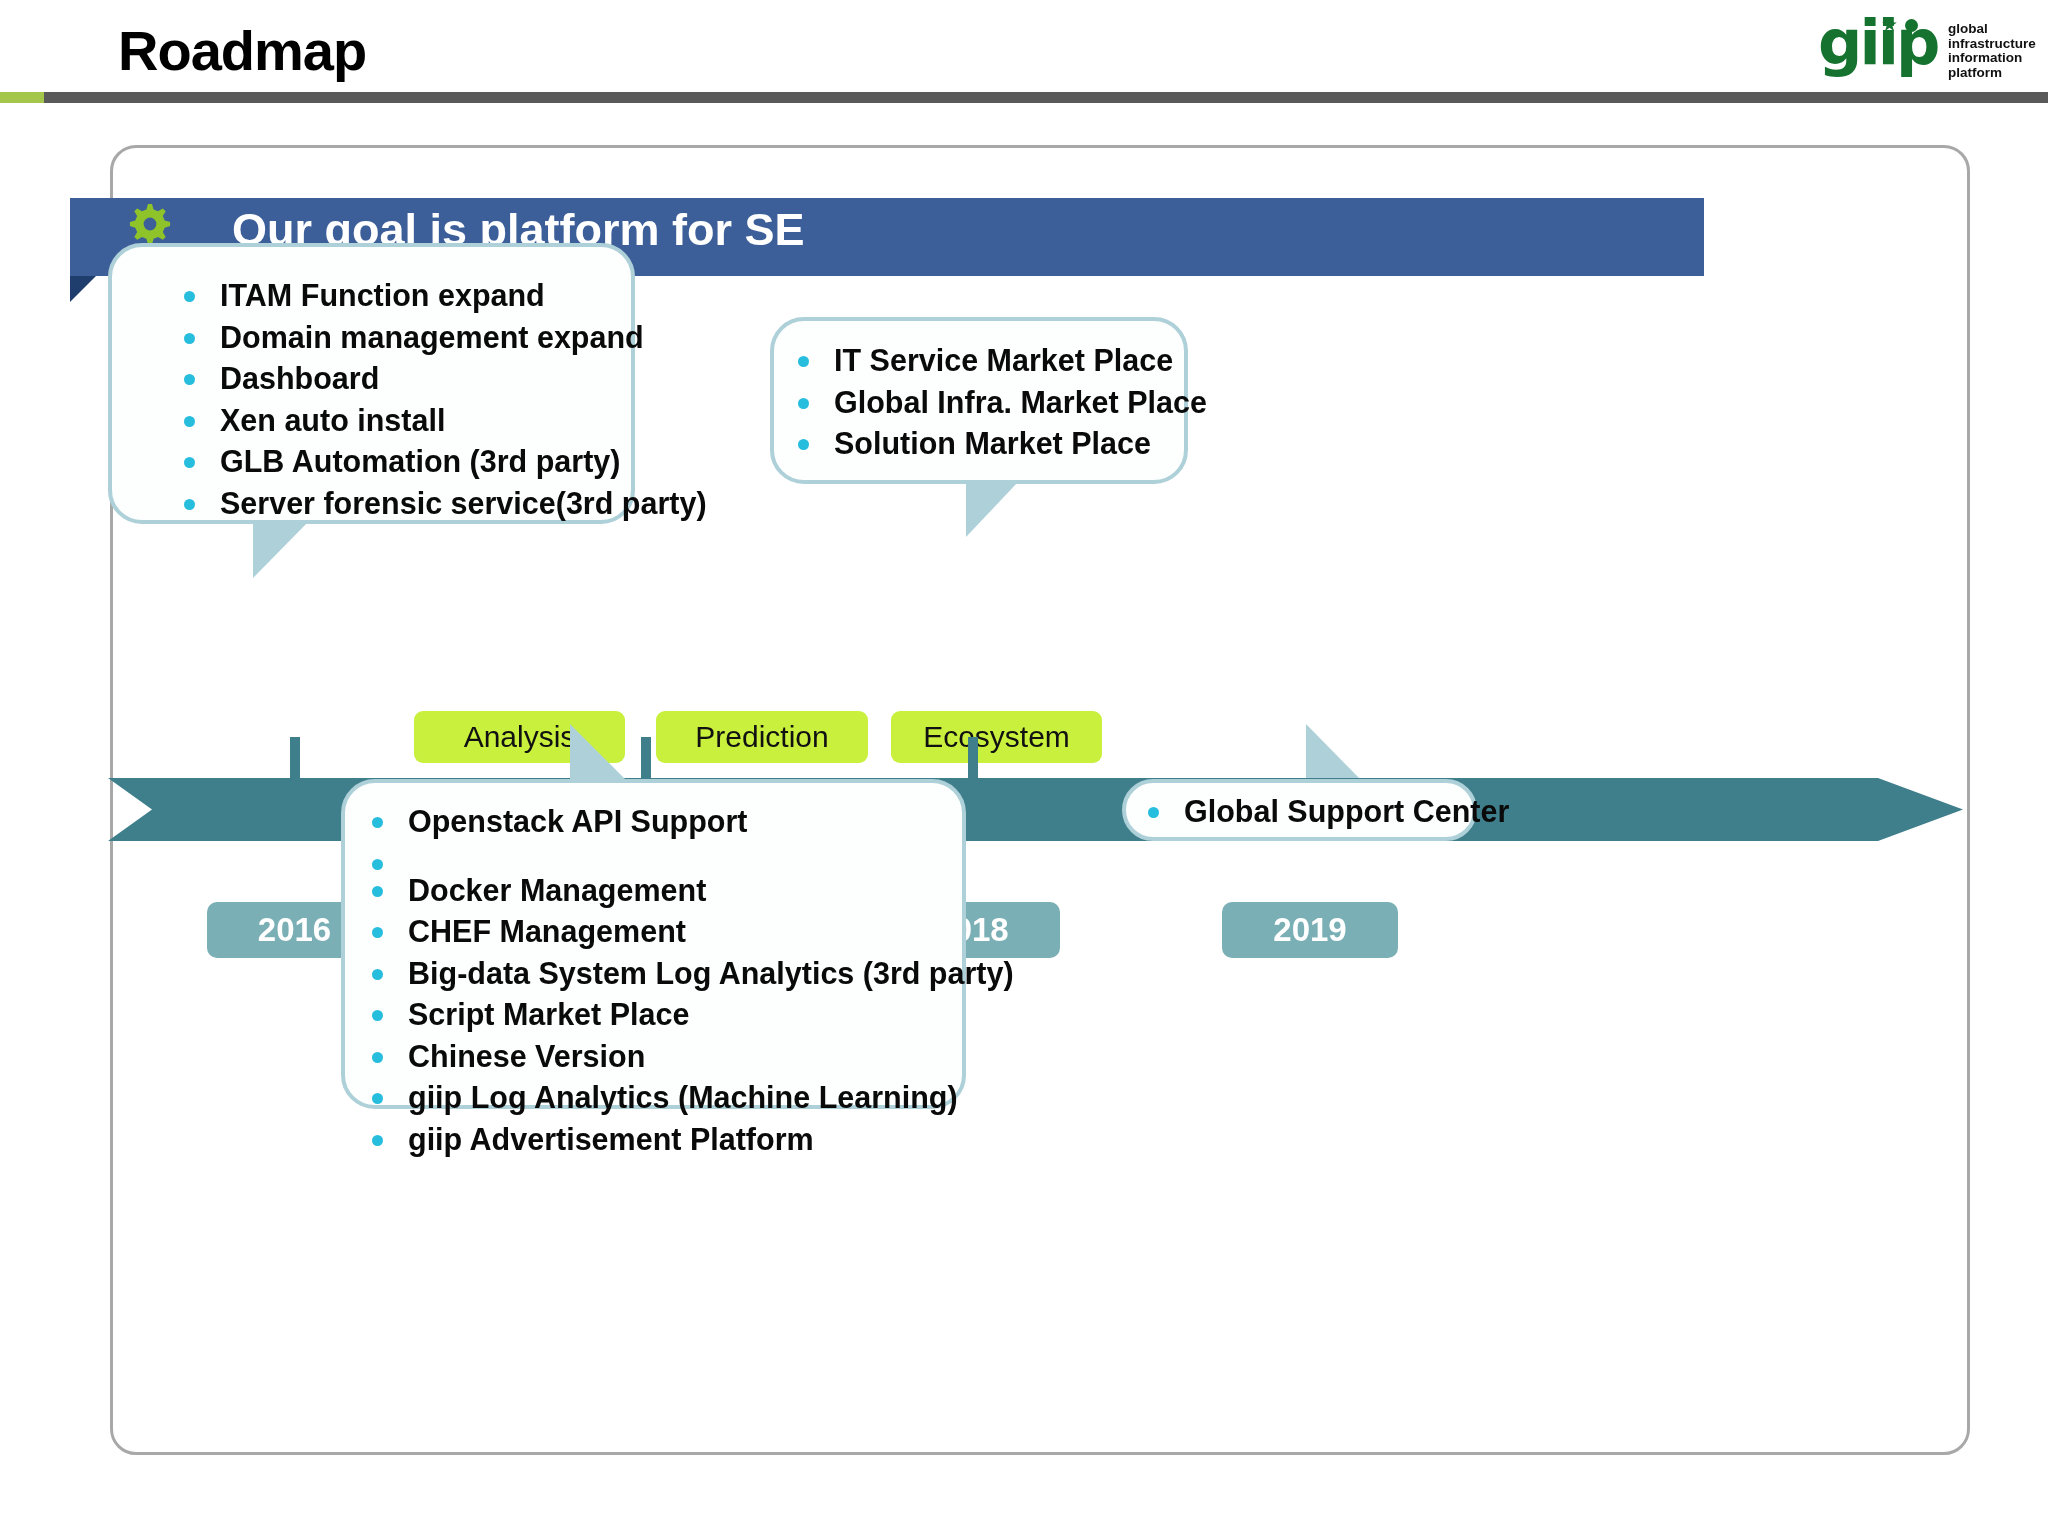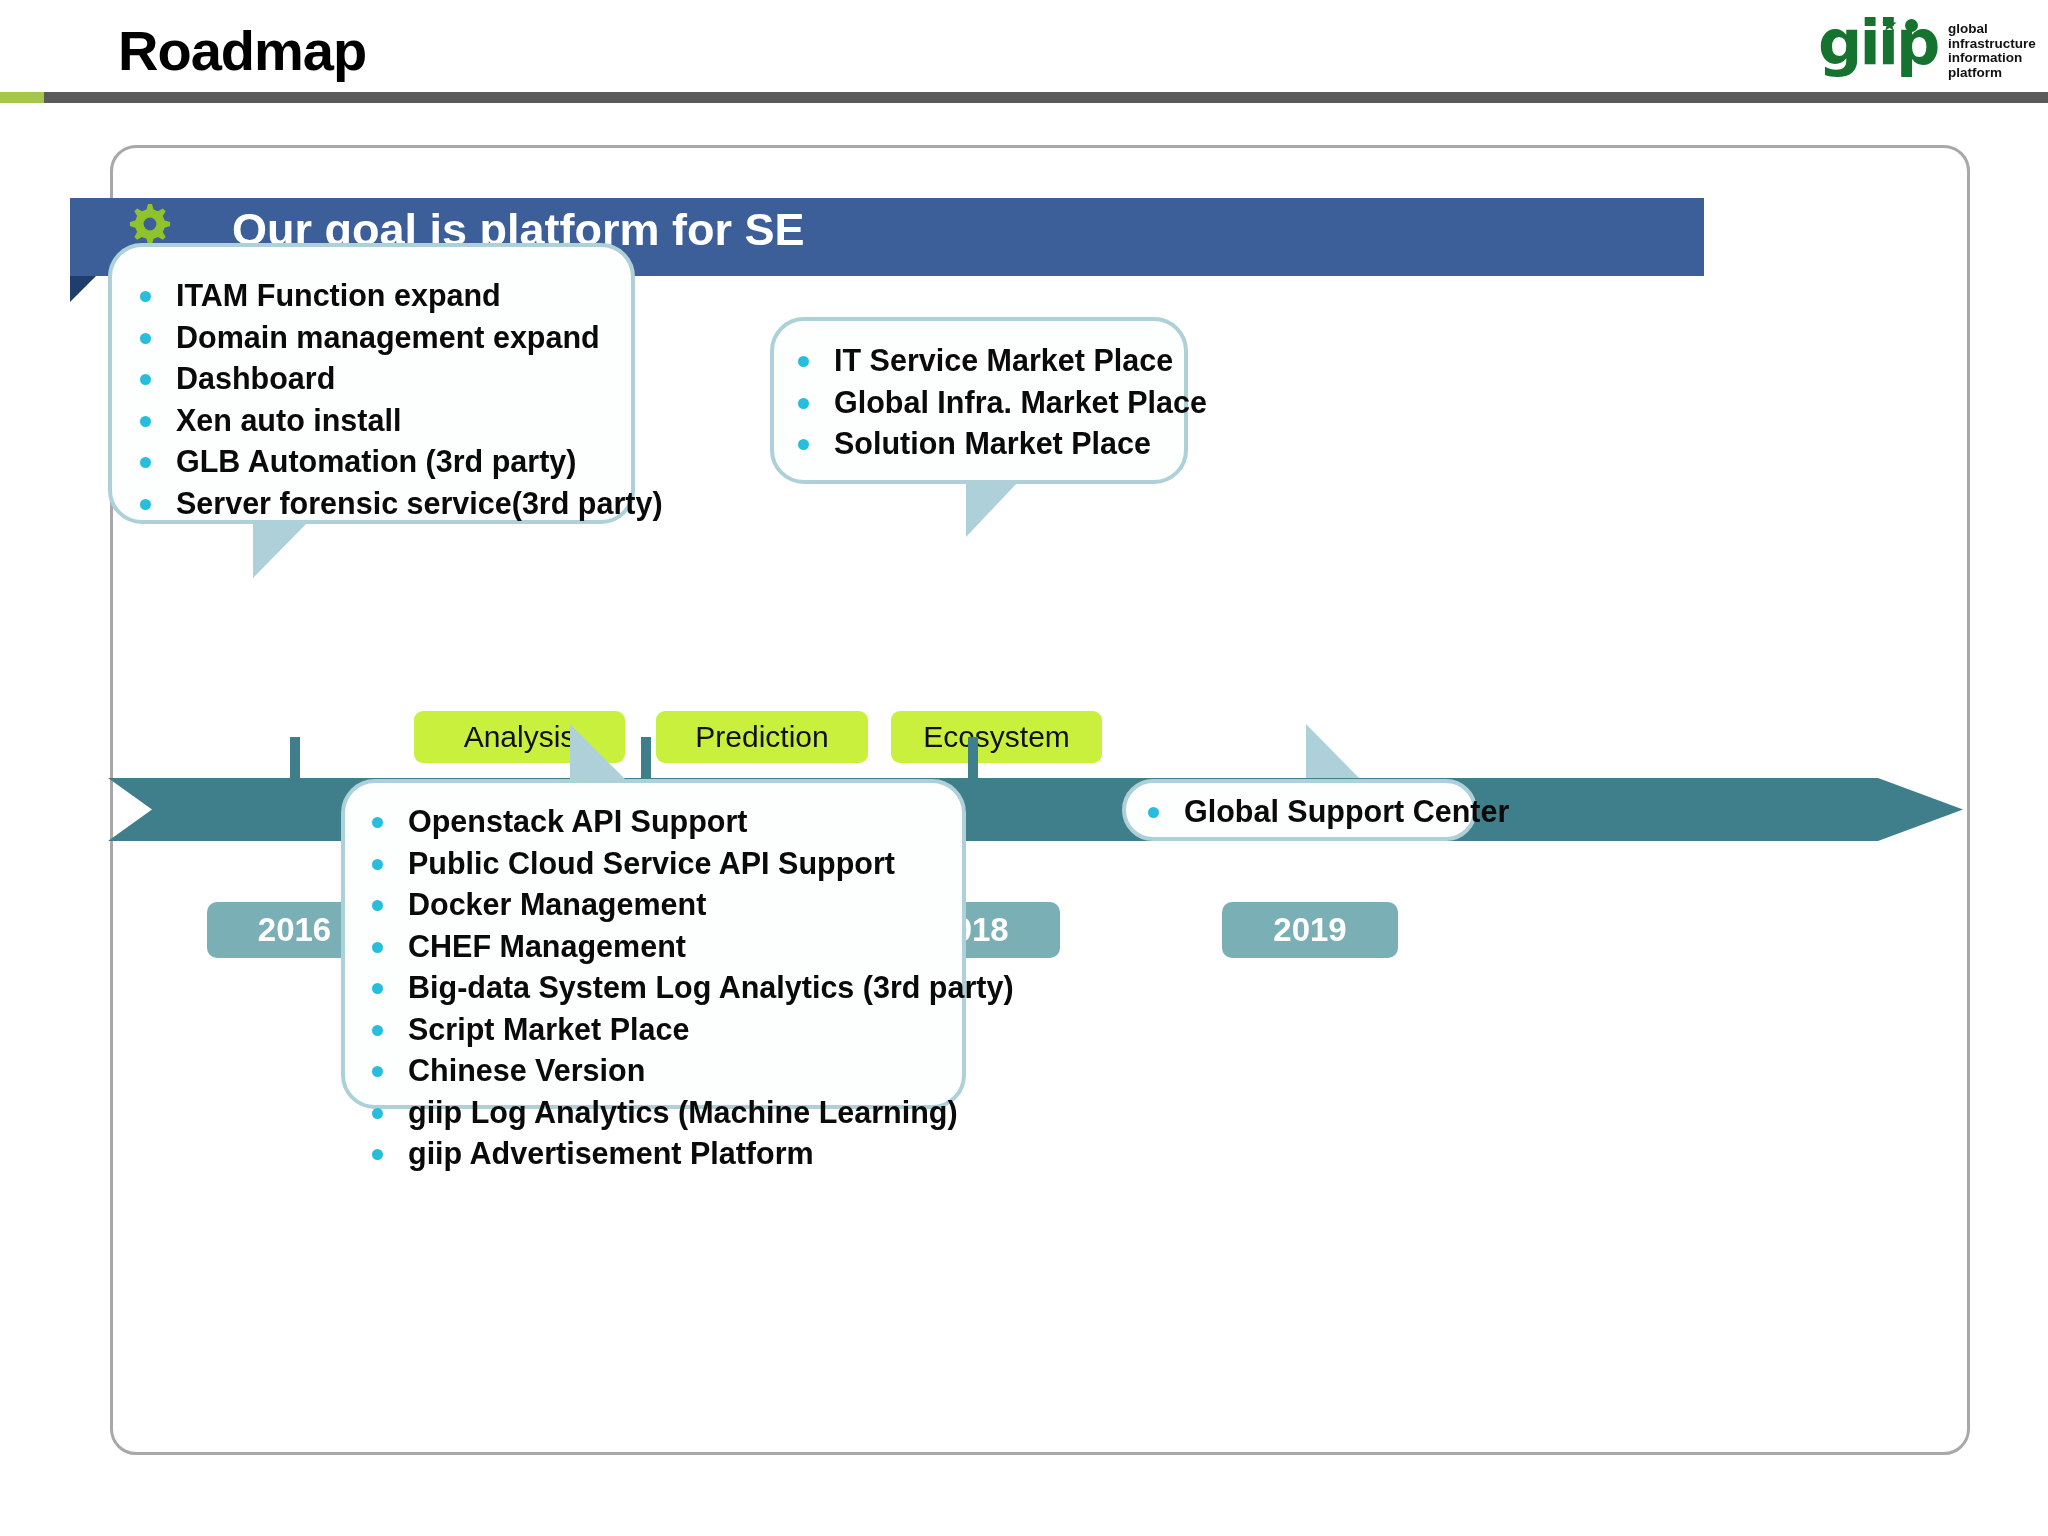--- a/index.html
+++ b/index.html
@@ -185,20 +185,21 @@
     width: 0;
     height: 0;
   }
 
   
   #callout-2016 {
     left: 108px;
     top: 243px;
     width: 527px;
     height: 281px;
+    padding-left: 44px;
   }
   #callout-2016 .callout-list { margin: 28px 0 0 28px; }
   #callout-2016-tail {
     left: 253px;
     top: 520px;
     border-left: 57px solid #aed0d8;
     border-bottom: 58px solid transparent;
   }
 
   
@@ -410,21 +411,20 @@
 
 <div id="callout-2017-tail" class="callout-tail"></div>
 <div id="callout-2017" class="callout">
   <ul class="callout-list">
     <li>
         <span class="bullet-dot"></span>
         <span>Openstack API Support</span>
       </li>
     <li>
         <span class="bullet-dot"></span>
-        <span>Public Cloud Service API Support</span>
       </li>
     <li>
         <span class="bullet-dot"></span>
         <span>Docker Management</span>
       </li>
     <li>
         <span class="bullet-dot"></span>
         <span>CHEF Management</span>
       </li>
     <li>

